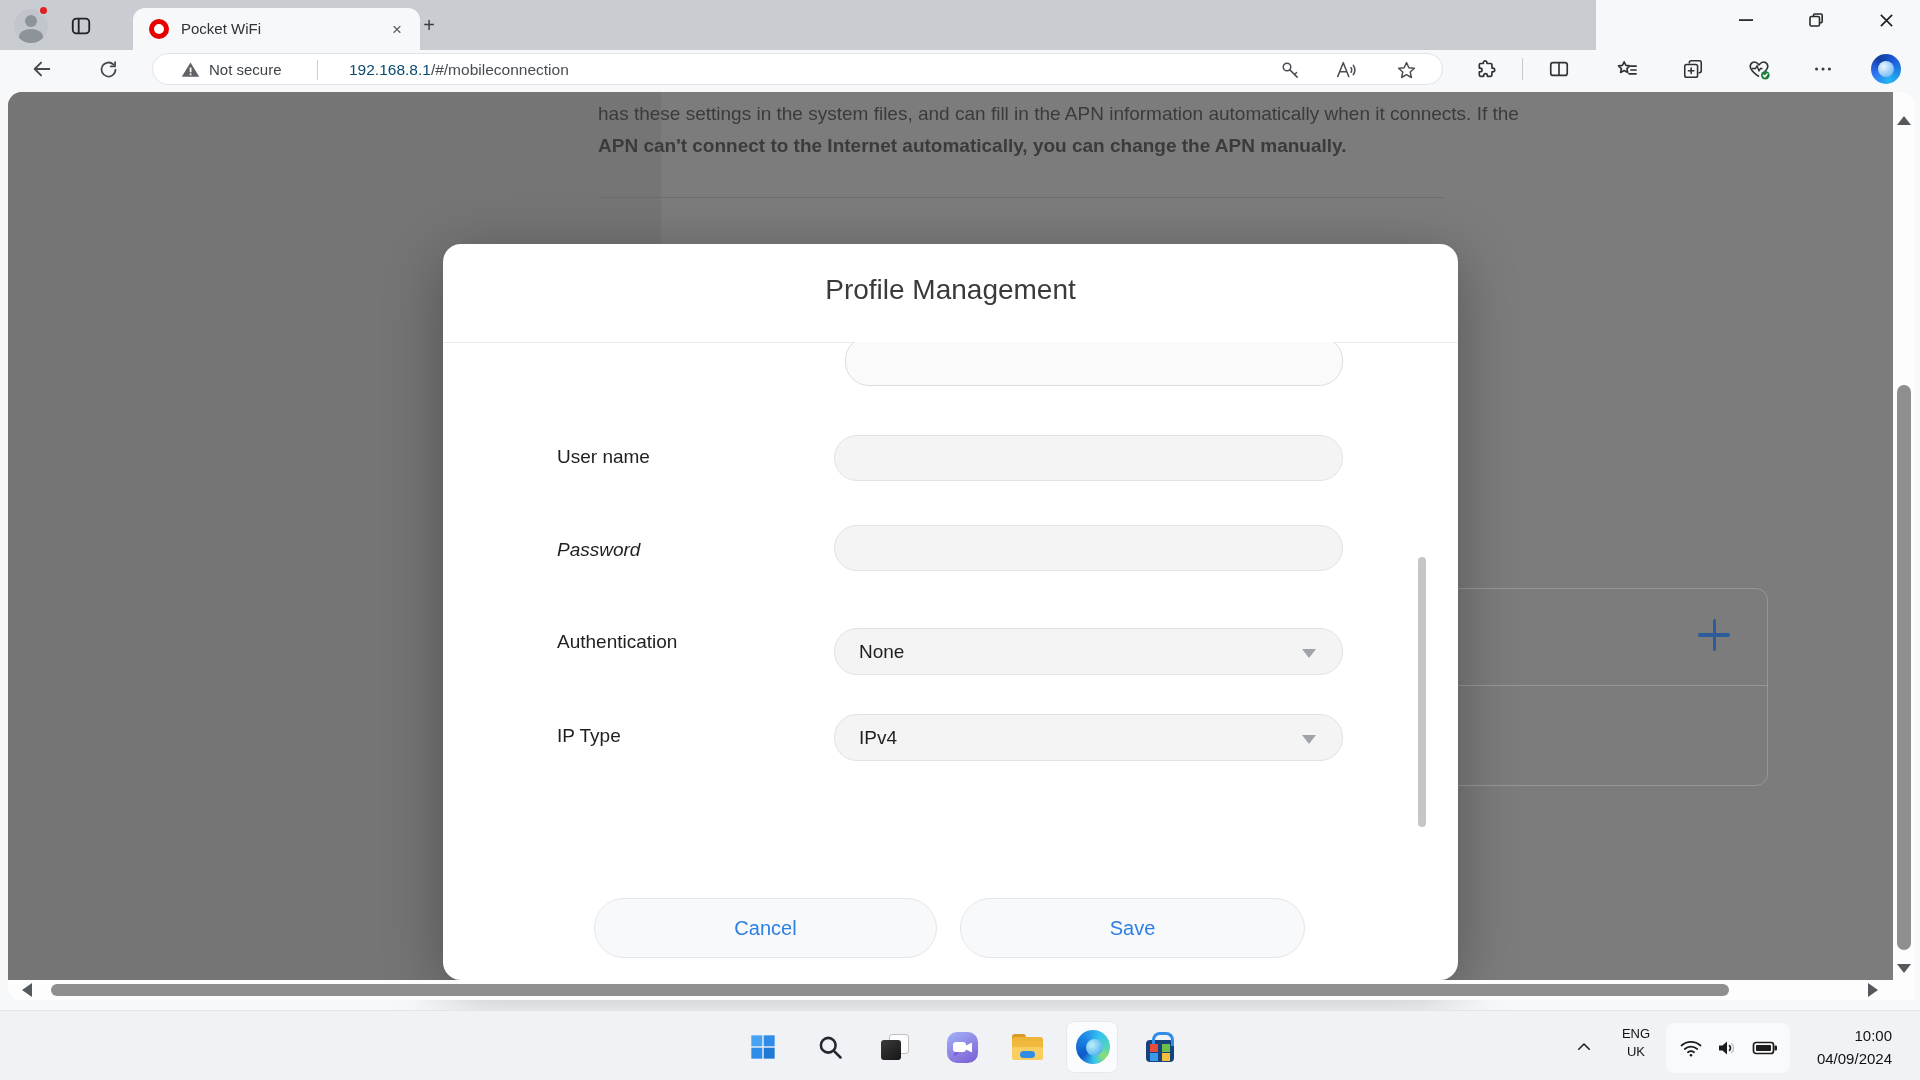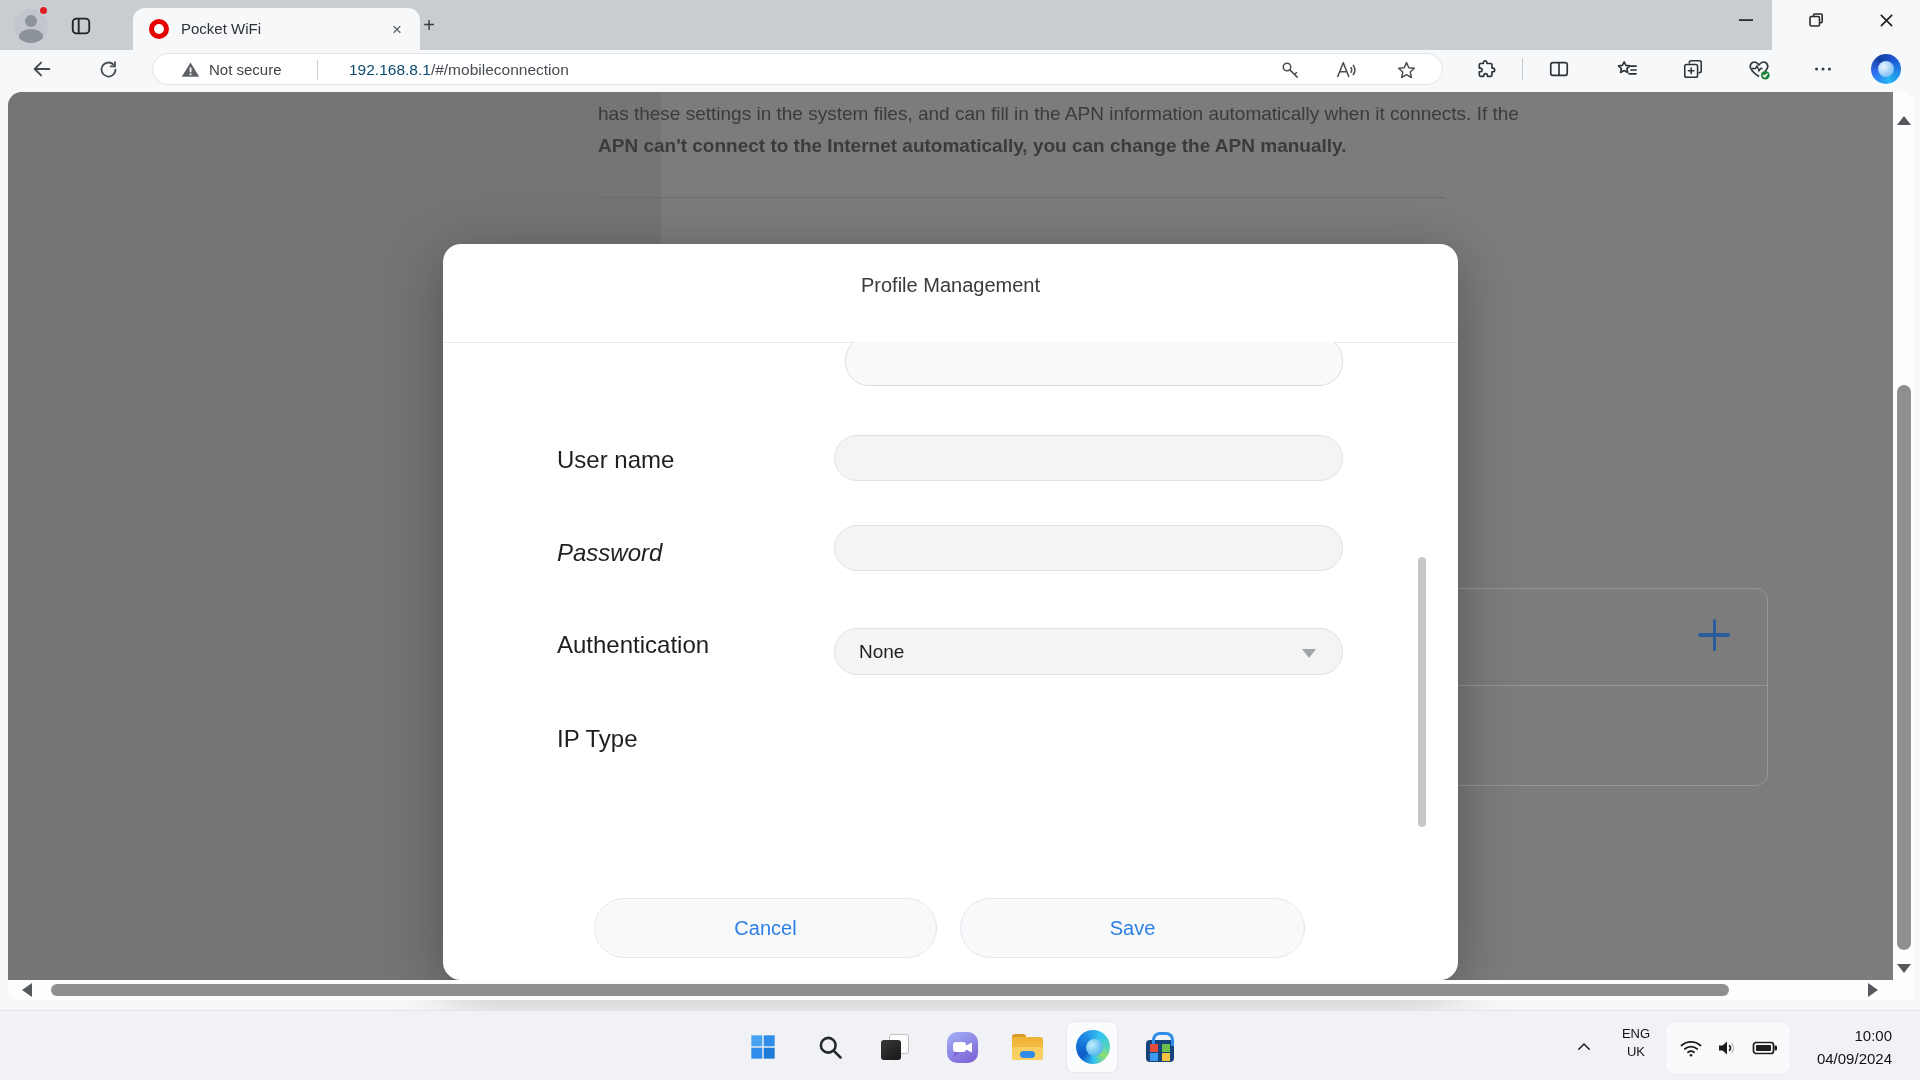--- a/index.html
+++ b/index.html
@@ -2,21 +2,21 @@
 <html><head>
 <meta charset="utf-8">
 <style>
   html,body{margin:0;padding:0;background:#000;}
   *{box-sizing:border-box;}
   .screen{position:relative;width:1920px;height:1080px;overflow:hidden;
           font-family:"Liberation Sans","DejaVu Sans",sans-serif;background:#f7f8f9;}
   .ab{position:absolute;}
 
   
-  .titlebar{position:absolute;left:0;top:0;width:1772px;height:50px;background:#c9ccd1;}
+  .titlebar{position:absolute;left:0;top:0;width:1596px;height:50px;background:#c9ccd1;}
   .avatar{left:14px;top:9px;width:34px;height:34px;border-radius:50%;background:#c2c6cc;overflow:hidden;}
   .avatar .head{position:absolute;left:11px;top:6px;width:12px;height:12px;border-radius:50%;background:#8d939b;}
   .avatar .body{position:absolute;left:5px;top:20px;width:24px;height:16px;border-radius:50% 50% 0 0;background:#8d939b;}
   .avatar-dot{left:38px;top:5px;width:11px;height:11px;border-radius:50%;background:#e02020;border:2px solid #c9ccd1;}
   .tab{left:133px;top:8px;width:287px;height:42px;background:#f7f8f9;border-radius:12px 12px 0 0;}
   .favicon{left:16px;top:11px;width:20px;height:20px;border-radius:50%;border:5px solid #e60000;background:#fff;}
   .tab-title{left:48px;top:12px;font-size:15px;color:#2f3237;white-space:nowrap;}
   .tab-close{left:252px;top:10px;width:24px;height:24px;font-size:17px;color:#55595e;text-align:center;line-height:23px;border-radius:6px;}
   .newtab{left:417px;top:14px;width:24px;height:24px;font-size:20px;color:#3c4045;text-align:center;line-height:22px;}
   .winbtn{top:0;width:46px;height:40px;display:flex;align-items:center;justify-content:center;}
@@ -39,24 +39,24 @@
   .pg-divider{background:#6d6d6d;height:1px;}
   .bg-card{border:1px solid #979797;border-radius:12px;}
   .bg-card-div{position:absolute;left:0;right:0;top:96px;height:1px;background:#979797;}
   .plus-h{position:absolute;left:677px;top:44px;width:32px;height:3.5px;background:#2b5c9b;border-radius:2px;}
   .plus-v{position:absolute;left:691.5px;top:30px;width:3.5px;height:32px;background:#2b5c9b;border-radius:2px;}
   .peek-t{color:#33435a;font-size:19px;text-decoration:underline;}
 
   
   .modal{left:443px;top:156px;width:1015px;height:736px;background:#ffffff;border-radius:18px;
          box-shadow:0 12px 60px rgba(0,0,0,.30);}
-  .modal-title{left:0;top:30px;width:1015px;text-align:center;font-size:20px;color:#3a3a3a;}
+  .modal-title{left:0;top:30px;width:1015px;text-align:center;font-size:28px;color:#3a3a3a;}
   .modal-hdiv{left:0;top:98px;width:1015px;height:1px;background:#ebebeb;}
   .modal-body{position:absolute;left:0;top:98px;width:1015px;height:638px;overflow:hidden;border-radius:0 0 18px 18px;}
-  .field-label{font-size:24px;color:#1f1f1f;}
+  .field-label{font-size:19px;color:#1f1f1f;}
   .pill-input{left:391px;width:509px;height:46px;background:#f4f4f5;border:1px solid #e2e2e5;border-radius:23px;
               font-size:19px;color:#1f1f1f;padding:0 24px;outline:none;font-family:inherit;}
   .pill-select{left:391px;width:509px;height:47px;background:#f4f4f5;border:1px solid #e2e2e5;border-radius:23px;
                display:flex;align-items:center;padding:0 24px;font-size:19px;color:#1f1f1f;}
   .caret{position:absolute;right:26px;top:20px;width:0;height:0;border-left:7px solid transparent;
          border-right:7px solid transparent;border-top:9px solid #a0a4aa;}
   .partial-field{left:402px;top:-6px;width:498px;height:50px;background:#fafafa;border:1px solid #dddddd;border-radius:24px;}
   .modal-scroll{left:975px;top:215px;width:8px;height:270px;background:#c6c6c6;border-radius:4px;}
   .dlg-btn{top:556px;height:60px;border-radius:30px;background:#f8f9fb;border:1px solid #e4e7eb;
            display:flex;align-items:center;justify-content:center;font-size:20px;color:#2e7fe3;}
@@ -252,20 +252,24 @@
         <div class="ab field-label" style="left:114px;top:197px;font-style:italic;">Password</div>
         <input class="ab pill-input" style="top: 183px;" value="">
 
         <div class="ab field-label" style="left:114px;top:289px;">Authentication</div>
         <div class="ab pill-select" style="top:286px;">
           <span>None</span>
           <div class="caret"></div>
         </div>
 
         <div class="ab field-label" style="left:114px;top:383px;">IP Type</div>
+        <div class="ab pill-select" style="top:372px;">
+          <span>IPv4</span>
+          <div class="caret"></div>
+        </div>
 
         <div class="ab modal-scroll"></div>
 
         <div class="ab dlg-btn" style="left:517px;width:345px;">
           <span>Save</span>
         </div>
         <div class="ab dlg-btn" style="left:151px;width:343px;">
           <span>Cancel</span>
         </div>
       </div>

